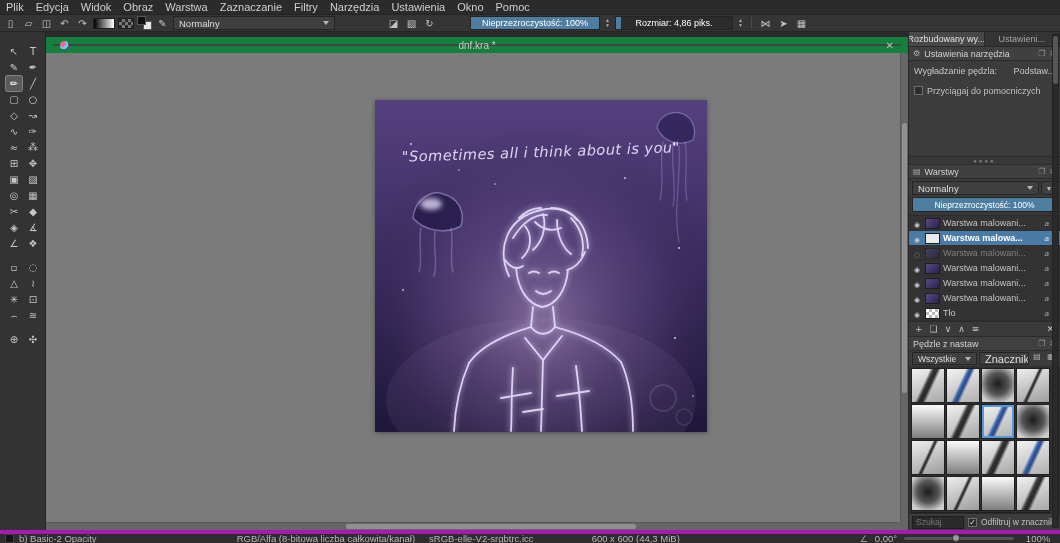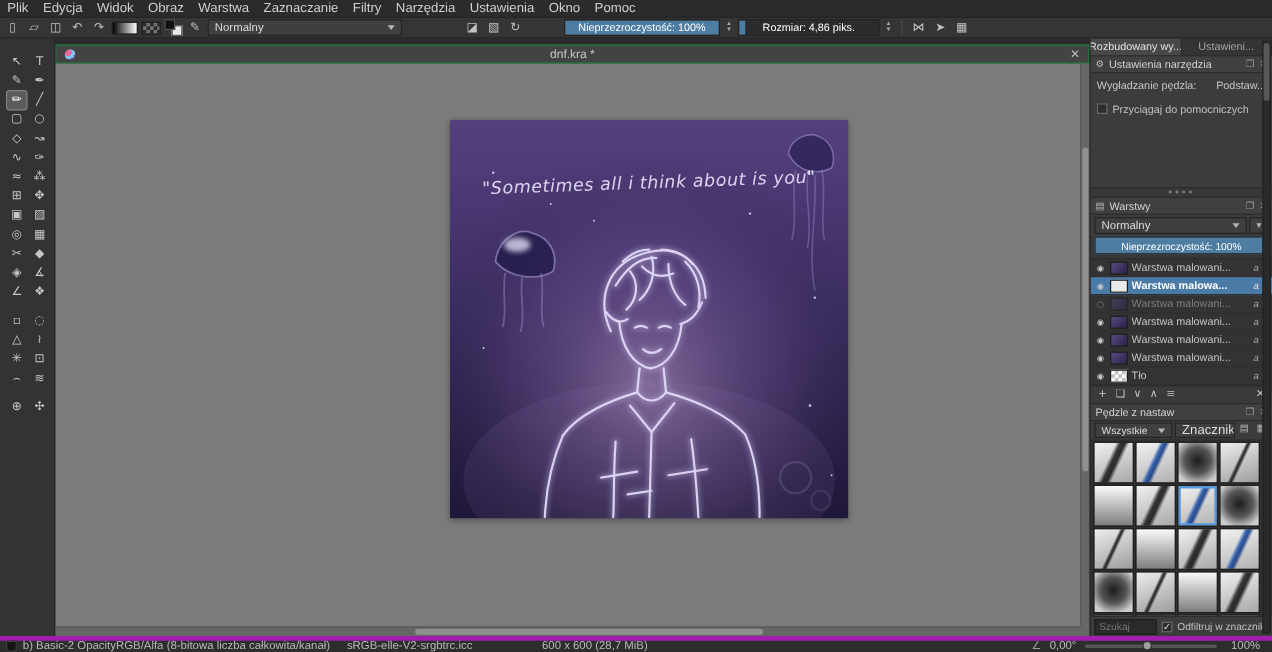--- a/index.html
+++ b/index.html
@@ -45,21 +45,21 @@
     column-gap:3px;align-content:start;z-index:5}
   .tool{width:16px;height:15px;margin-bottom:1px;display:flex;align-items:center;justify-content:center;
     color:#c6c6c6;font-size:10px;border-radius:2px;font-family:"DejaVu Sans",sans-serif}
   .tool.selected{background:#5b5b5b;box-shadow:0 0 0 1px #828282;color:#fff}
   .tool:nth-child(27),.tool:nth-child(28){margin-top:8px}
   .tool:nth-child(35),.tool:nth-child(36){margin-top:8px}
 
   
   .mdi{position:absolute;left:46px;top:32px;width:862px;height:498px;background:#2b2b2b}
   .doc-titlebar{position:absolute;left:0;top:5px;width:862px;height:16px;background:#434343;
-    border:1px solid #15803d;display:flex;align-items:center;padding:0 7px;font-size:10px;color:#c9c9c9}
+    border:7px solid #15803d;display:flex;align-items:center;padding:0 7px;font-size:10px;color:#c9c9c9}
   .doc-icon{width:9px;height:9px;border-radius:50%;
     background:radial-gradient(circle at 32% 32%,#e86a9a 0 34%,#7fc3e8 34% 64%,#5a4f9e 64%)}
   .doc-title{position:absolute;left:0;right:0;text-align:center;pointer-events:none}
   .doc-close{margin-left:auto;z-index:1;color:#bdbdbd;font-size:10px;cursor:default}
   .canvas{position:absolute;left:0;top:21px;width:862px;height:477px;background:#7b7b7b;overflow:hidden}
   .painting{position:absolute;left:329px;top:47px;width:332px;height:332px;box-shadow:0 1px 5px rgba(0,0,0,.35)}
   .vscroll{position:absolute;right:0;top:0;bottom:8px;width:8px;background:#666;border-left:1px solid #595959}
   .vscroll .thumb{position:absolute;left:1px;right:1px;top:70px;height:270px;background:#909090;border-radius:3px}
   .hscroll{position:absolute;left:0;right:8px;bottom:0;height:8px;background:#666;border-top:1px solid #595959}
   .hscroll .thumb{position:absolute;top:1px;bottom:1px;left:300px;width:290px;background:#909090;border-radius:3px}
@@ -126,21 +126,21 @@
   .preset-scroll{position:absolute;right:1px;top:2px;bottom:2px;width:7px;background:#2a2a2a;border:1px solid #222}
   .preset-scroll .thumb{position:absolute;left:0;right:0;top:1px;height:48px;background:#575757;border-radius:2px}
   .preset-search-row{height:17px;flex:none;display:flex;align-items:center;gap:4px;padding:1px 3px;background:#3c3c3c;border-top:1px solid #2b2b2b}
   .search-input{width:52px;height:13px;flex:none;background:#2b2b2b;border:1px solid #1e1e1e;color:#bbb;font-size:8.5px;padding:0 3px;font-family:"Liberation Sans",sans-serif}
   .pf-check-label{font-size:8.5px;color:#c0c0c0;white-space:nowrap;overflow:hidden}
 
   
   .statusbar{position:absolute;left:0;bottom:0;width:1060px;height:13px;background:#2d2d2d;
     border-top:4px solid #a21caf;display:flex;align-items:center;padding:0 5px;font-size:9.5px;color:#b9b9b9;z-index:6}
   .sb-swatch{width:9px;height:9px;flex:none;background:#141414;border:1px solid #3e3e3e;margin-right:5px}
-  .sb-profile{white-space:nowrap}
+  .sb-profile{margin-left:140px;white-space:nowrap}
   .sb-icc{margin-left:14px;white-space:nowrap}
   .sb-size{margin-left:58px;white-space:nowrap}
   .sb-right{margin-left:auto;display:flex;align-items:center;gap:7px}
   .sb-angle-icon{font-size:9px;color:#9f9f9f;font-family:"DejaVu Sans",sans-serif}
   .sb-slider{width:110px;height:3px;background:#555;border-radius:2px;position:relative}
   .sb-slider .handle{position:absolute;left:48px;top:-3px;width:8px;height:8px;border-radius:50%;background:#9c9c9c;border:1px solid #333}
   .sb-zoom{width:34px;text-align:center;white-space:nowrap}
 </style>
 </head>
 <body>
@@ -517,21 +517,21 @@
       <span class="checkbox checked" data-name="filter-in-tag-checkbox"></span>
       <span class="pf-check-label" data-name="filter-in-tag-label">Odfiltruj w znaczniku</span>
     </div>
   </div>
 
   <div class="statusbar" data-name="status-bar">
     <span class="sb-swatch" data-name="preset-color-swatch"></span>
     <span data-name="current-preset-name">b) Basic-2 Opacity</span>
     <span class="sb-profile" data-name="color-mode-text">RGB/Alfa (8-bitowa liczba całkowita/kanał)</span>
     <span class="sb-icc" data-name="color-profile-text">sRGB-elle-V2-srgbtrc.icc</span>
-    <span class="sb-size" data-name="image-size-text">600 x 600 (28,7 MiB)</span>
+    <span class="sb-size" data-name="image-size-text">600 x 600 (44,3 MiB)</span>
     <span class="sb-right">
       <span class="sb-angle-icon" data-name="canvas-angle-icon">∠</span>
       <span data-name="canvas-angle-value">0,00°</span>
       <span class="sb-slider" data-name="zoom-slider">
           <span class="handle" data-name="zoom-slider-handle"></span>
         </span>
       <span class="sb-zoom" data-name="zoom-level">100%</span>
     </span>
   </div>
 

